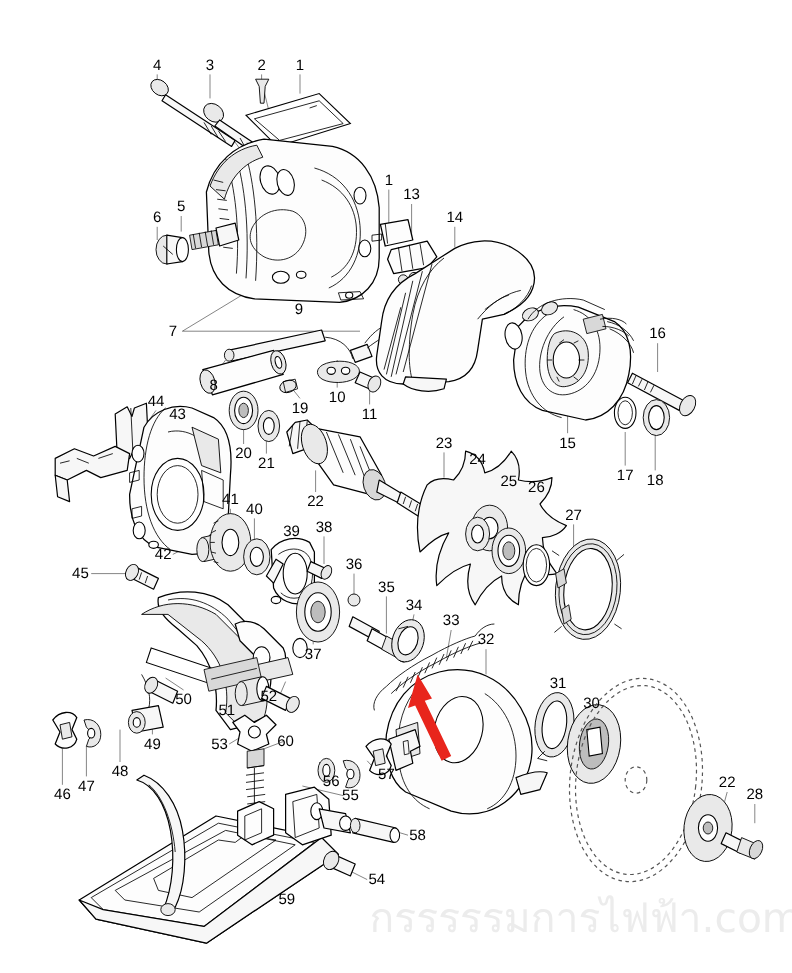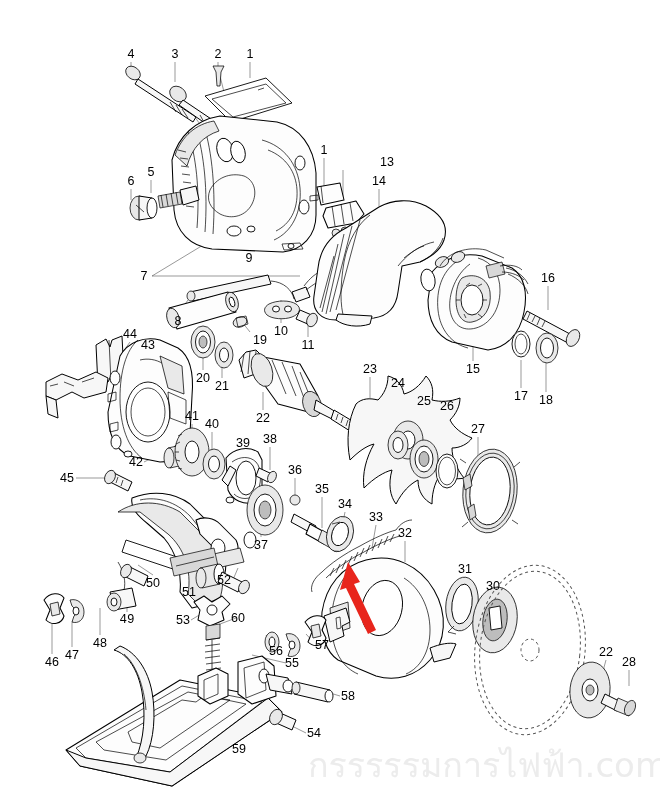--- a/index.html
+++ b/index.html
@@ -564,27 +564,27 @@
       <div class="callout" style="left: 175px; top: 54px;">3</div>
       <div class="callout" style="left: 131px; top: 54px;">4</div>
       <div class="callout" style="left: 151px; top: 172px;">5</div>
       <div class="callout" style="left: 131px; top: 181px;">6</div>
       <div class="callout" style="left: 144px; top: 276px;">7</div>
       <div class="callout" style="left: 178px; top: 321px;">8</div>
       <div class="callout" style="left: 249px; top: 258px;">9</div>
       <div class="callout" style="left: 281px; top: 331px;">10</div>
       <div class="callout" style="left: 308px; top: 345px;">11</div>
       <div class="callout" style="left: 324px; top: 150px;">1</div>
-      <div class="callout" style="left: 343px; top: 162px; margin-left: 44px;">13</div>
+      <div class="callout" style="left: 343px; top: 162px;">13</div>
       <div class="callout" style="left: 379px; top: 181px;">14</div>
       <div class="callout" style="left: 473px; top: 369px;">15</div>
       <div class="callout" style="left: 548px; top: 278px;">16</div>
       <div class="callout" style="left: 521px; top: 396px;">17</div>
       <div class="callout" style="left: 546px; top: 400px;">18</div>
-      <div class="callout" style="left: 260px; top: 340px;">19</div>
+      <div class="callout" style="left: 250px; top: 340px;">19</div>
       <div class="callout" style="left: 203px; top: 378px;">20</div>
       <div class="callout" style="left: 222px; top: 386px;">21</div>
       <div class="callout" style="left: 263px; top: 418px;">22</div>
       <div class="callout" style="left: 370px; top: 369px;">23</div>
       <div class="callout" style="left: 398px; top: 383px;">24</div>
       <div class="callout" style="left: 424px; top: 401px;">25</div>
       <div class="callout" style="left: 447px; top: 406px;">26</div>
       <div class="callout" style="left: 478px; top: 429px;">27</div>
       <div class="callout" style="left: 629px; top: 662px;">28</div>
       <div class="callout" style="left: 606px; top: 652px;">22</div>
@@ -600,21 +600,21 @@
       <div class="callout" style="left: 243px; top: 443px;">39</div>
       <div class="callout" style="left: 212px; top: 424px;">40</div>
       <div class="callout" style="left: 192px; top: 416px;">41</div>
       <div class="callout" style="left: 136px; top: 462px;">42</div>
       <div class="callout" style="left: 148px; top: 345px;">43</div>
       <div class="callout" style="left: 130px; top: 334px;">44</div>
       <div class="callout" style="left: 67px; top: 478px;">45</div>
       <div class="callout" style="left: 52px; top: 662px;">46</div>
       <div class="callout" style="left: 72px; top: 655px;">47</div>
       <div class="callout" style="left: 100px; top: 643px;">48</div>
-      <div class="callout" style="left: 127px; top: 620px; font-family: Liberation Mono, monospace;">49</div>
+      <div class="callout" style="left: 127px; top: 620px;">49</div>
       <div class="callout" style="left: 153px; top: 583px;">50</div>
       <div class="callout" style="left: 189px; top: 592px;">51</div>
       <div class="callout" style="left: 224px; top: 560px; margin-top: 20px;">52</div>
       <div class="callout" style="left: 183px; top: 620px;">53</div>
       <div class="callout" style="left: 314px; top: 733px;">54</div>
       <div class="callout" style="left: 292px; top: 663px;">55</div>
       <div class="callout" style="left: 276px; top: 651px;">56</div>
       <div class="callout" style="left: 322px; top: 645px;">57</div>
       <div class="callout" style="left: 348px; top: 696px;">58</div>
       <div class="callout" style="left: 239px; top: 749px;">59</div>

